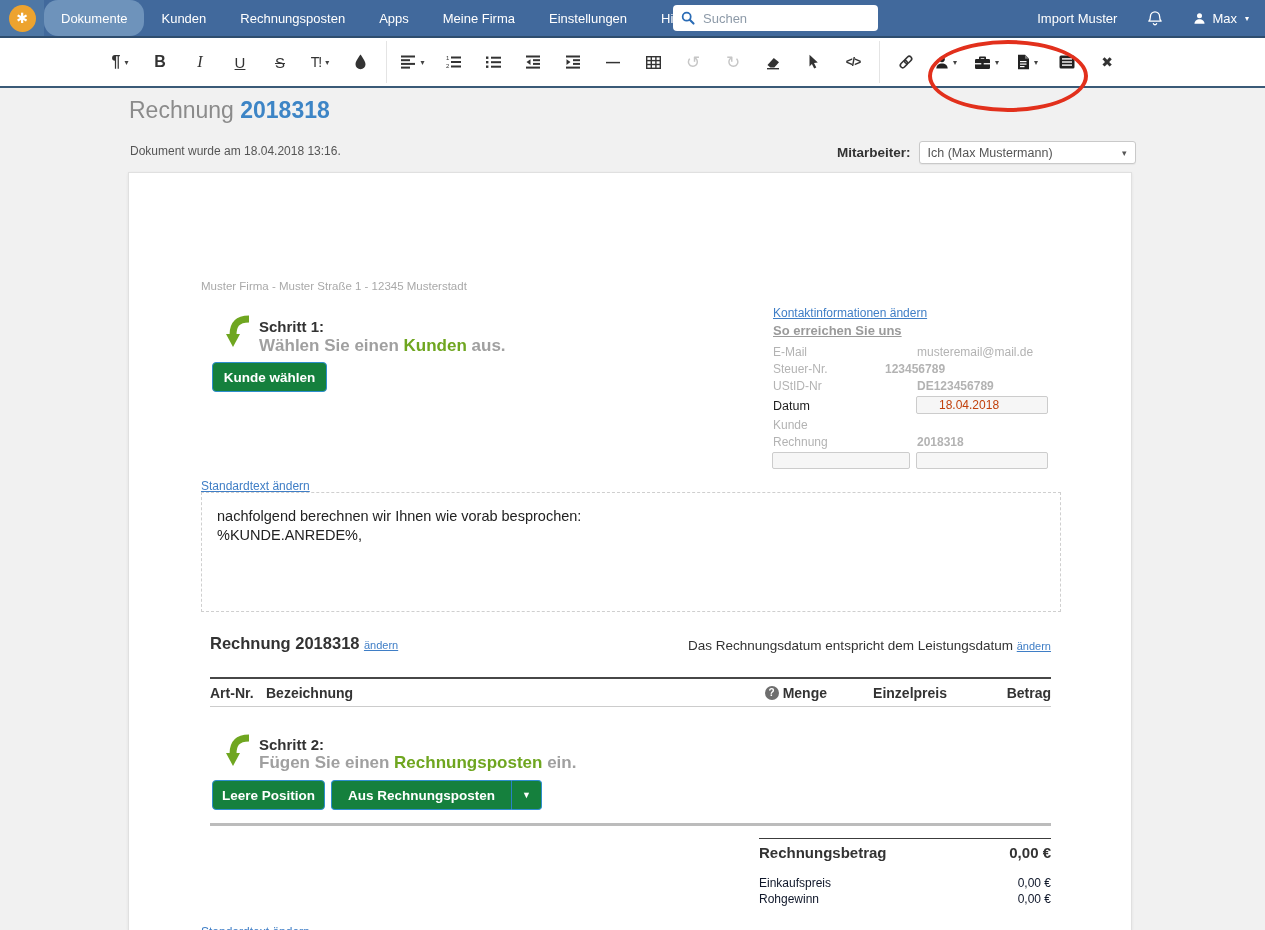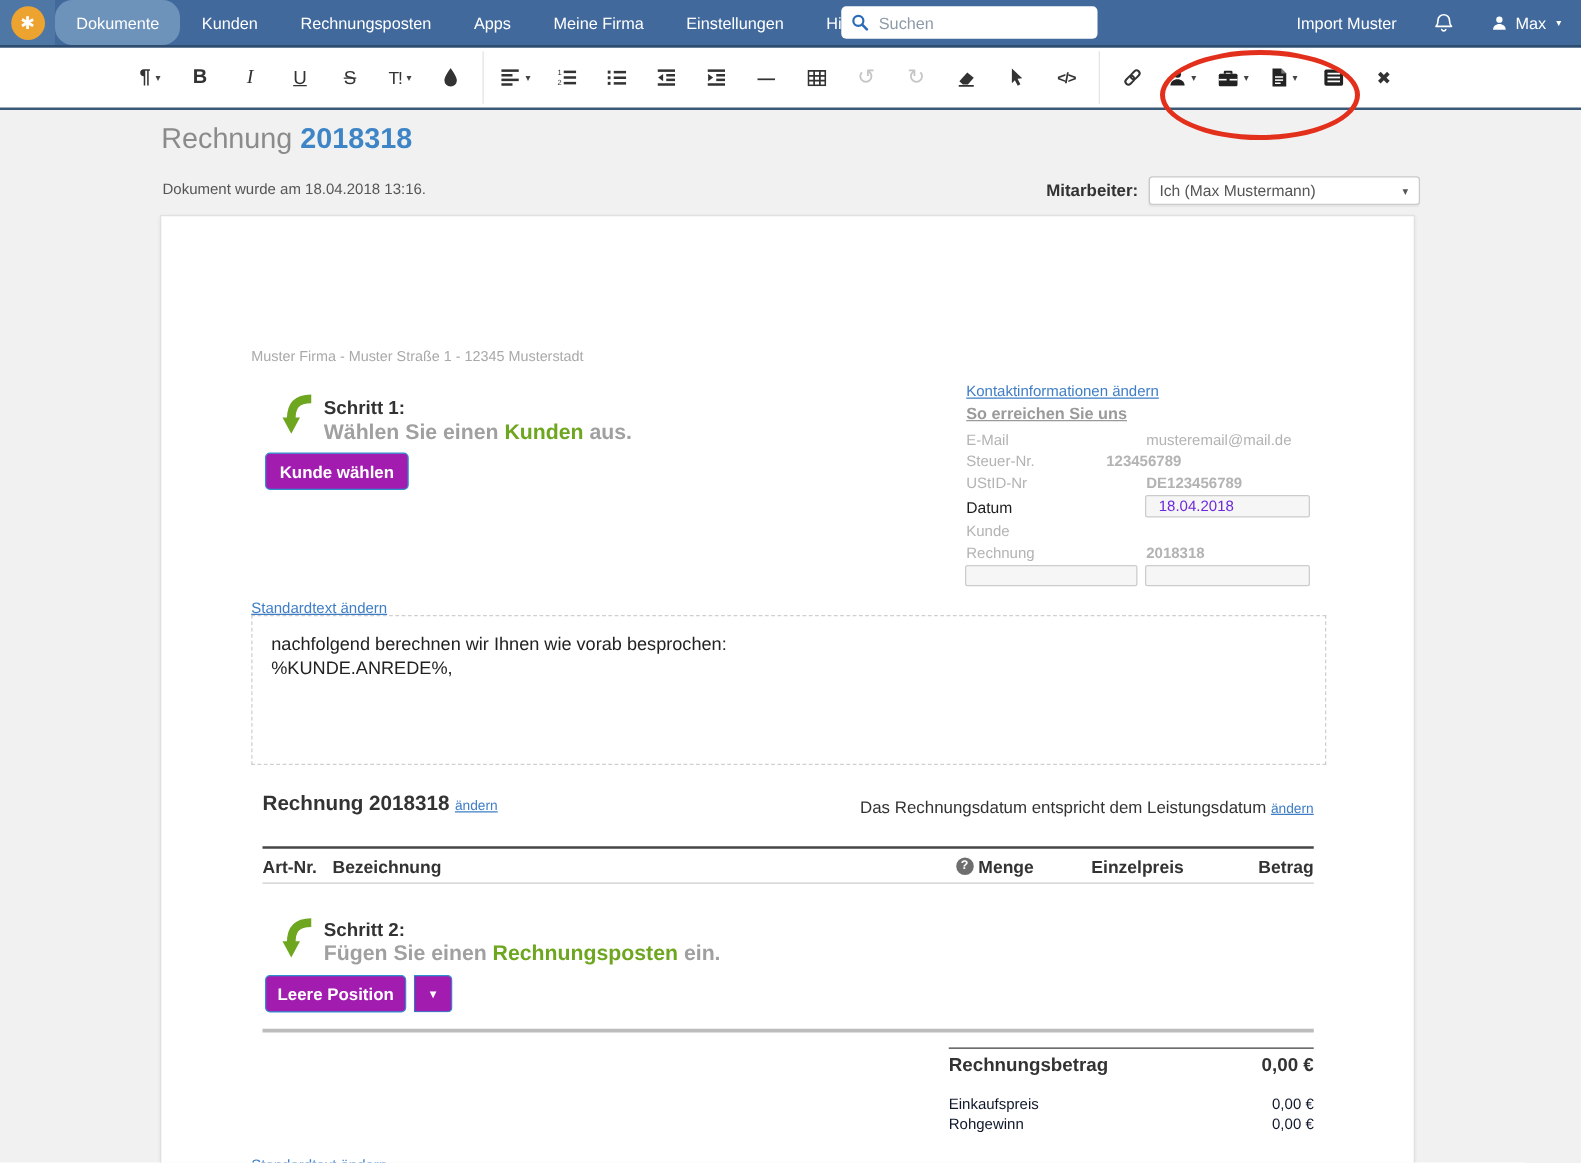--- a/index.html
+++ b/index.html
@@ -58,28 +58,28 @@
   
   .card{position:absolute;left:128px;top:172px;width:1002px;height:758px;background:#fff;
     border:1px solid #e0e0e0;border-bottom:none;box-shadow:0 1px 3px rgba(0,0,0,0.07);}
   .card *{box-sizing:border-box;}
   .abs{position:absolute;}
   .sender{left:72px;top:107px;font-size:11.5px;color:#a9a9a9;}
   .step-arrow{width:27px;height:38px;}
   .step-title{font-size:15px;font-weight:bold;color:#333;}
   .step-sub{font-size:17px;font-weight:bold;color:#a0a0a0;white-space:nowrap;}
   .step-sub .hl{color:#6fa620;}
-  .btn-blue{background:#a21caf;border:1px solid #2e8ece;border-radius:4px;color:#fff;
+  .btn-blue{background:#15803d;border:1px solid #2e8ece;border-radius:4px;color:#fff;
     font-size:13.5px;font-weight:bold;display:flex;align-items:center;justify-content:center;cursor:pointer;}
   .link{color:#3f7ec6;text-decoration:underline;cursor:pointer;}
   .contact-label{font-size:12px;color:#b3b3b3;}
   .contact-value{font-size:12px;color:#b3b3b3;}
   .bold{font-weight:bold;}
-  .input-box{background:#f6f6f6;border:1px solid #ccc;border-radius:2px;font-size:12px;color:#6d28d9;
-    padding:0 10px;display:flex;align-items:center;}
+  .input-box{background:#f6f6f6;border:1px solid #ccc;border-radius:2px;font-size:12px;color:#c2410c;
+    padding:0 22px;display:flex;align-items:center;}
   .intro-box{border:1px dashed #cfcfcf;font-size:14.5px;color:#222;line-height:19px;padding:14px 15px;}
   .invoice-heading{font-size:16.5px;font-weight:bold;color:#333;}
   .small-link{font-size:11px;}
   .date-note{font-size:13.5px;color:#333;}
   .items-head{display:flex;align-items:center;height:30px;border-top:2px solid #474747;border-bottom:1px solid #ccc;
     font-size:14px;font-weight:bold;color:#333;}
   .c-art{width:56px;text-align:left;}
   .c-bez{flex:1;text-align:left;}
   .c-menge{width:110px;text-align:right;display:flex;align-items:center;justify-content:flex-end;gap:4px;}
   .c-einzel{width:120px;text-align:right;}
@@ -428,20 +428,21 @@
   </div>
   <div class="abs step-title" style="left:130px;top:563px;">Schritt 2:</div>
   <div class="abs step-sub" style="left:130px;top:580px;">
     <span>Fügen Sie einen</span>
     <span class="hl">Rechnungsposten</span>
     <span>ein.</span>
   </div>
 
   <div class="abs btn-blue" style="left:83px;top:607px;width:113px;height:30px;">Leere Position</div>
   <div class="abs" style="left:202px;top:607px;display:flex;height:30px;">
+    <div class="btn-blue split-main" style="height:30px;">Aus Rechnungsposten</div>
     <div class="btn-blue split-caret" style="height:30px;">
         <span>▼</span>
       </div>
   </div>
 
   <div class="abs hr-gray" style="left:81px;top:650px;width:841px;"></div>
 
   <div class="abs totals-line" style="left:630px;top:665px;width:292px;"></div>
   <div class="abs totals-main" style="left:630px;top:671px;width:292px;">
     <span>Rechnungsbetrag</span>

